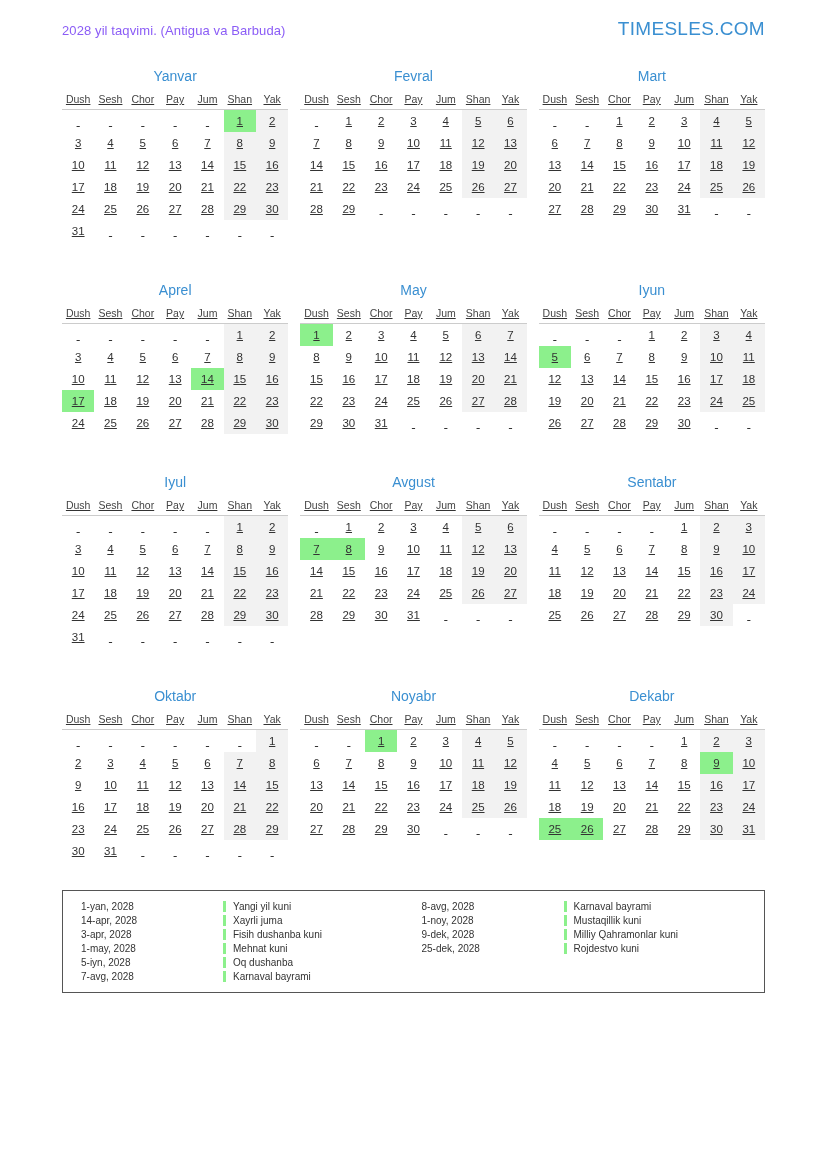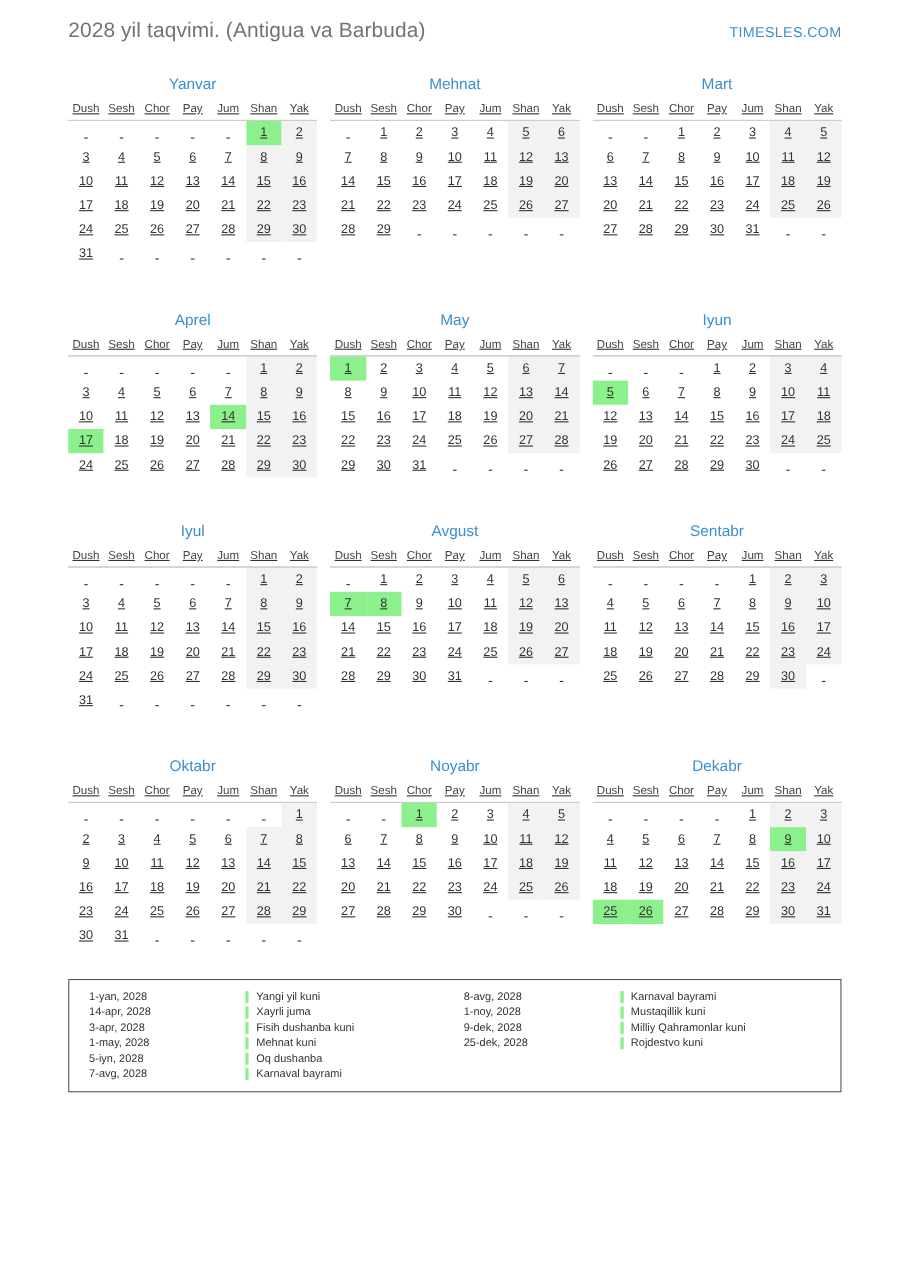--- a/index.html
+++ b/index.html
@@ -22,27 +22,27 @@
     padding: 0 62px;
   }
   .header {
     display: flex;
     align-items: baseline;
     justify-content: space-between;
     padding-top: 18px;
     padding-bottom: 10px;
   }
   .title {
-    font-size: 19px;
-    color: #737373;
+    font-size: 13px;
+    color: #8b5cf6;
     font-weight: normal;
     letter-spacing: 0.1px;
   }
   .brand {
-    font-size: 13px;
+    font-size: 19px;
     color: #3a8fd1;
     letter-spacing: 0.3px;
     white-space: nowrap;
   }
   .months-grid {
     display: grid;
     grid-template-columns: repeat(3, 1fr);
     column-gap: 30px;
     row-gap: 0px;
     margin-top: 12px;
@@ -202,21 +202,21 @@
               <td class="empty">&nbsp;</td>
               <td class="empty">&nbsp;</td>
               <td class="empty">&nbsp;</td>
               <td class="empty">&nbsp;</td>
               <td class="empty">&nbsp;</td>
             </tr>
           </tbody>
         </table>
       </div>
       <div class="month">
-        <div class="month-name">Mehnat</div>
+        <div class="month-name">Fevral</div>
         <table class="cal">
           <thead>
             <tr>
               <th>Dush</th>
               <th>Sesh</th>
               <th>Chor</th>
               <th>Pay</th>
               <th>Jum</th>
               <th>Shan</th>
               <th>Yak</th>

